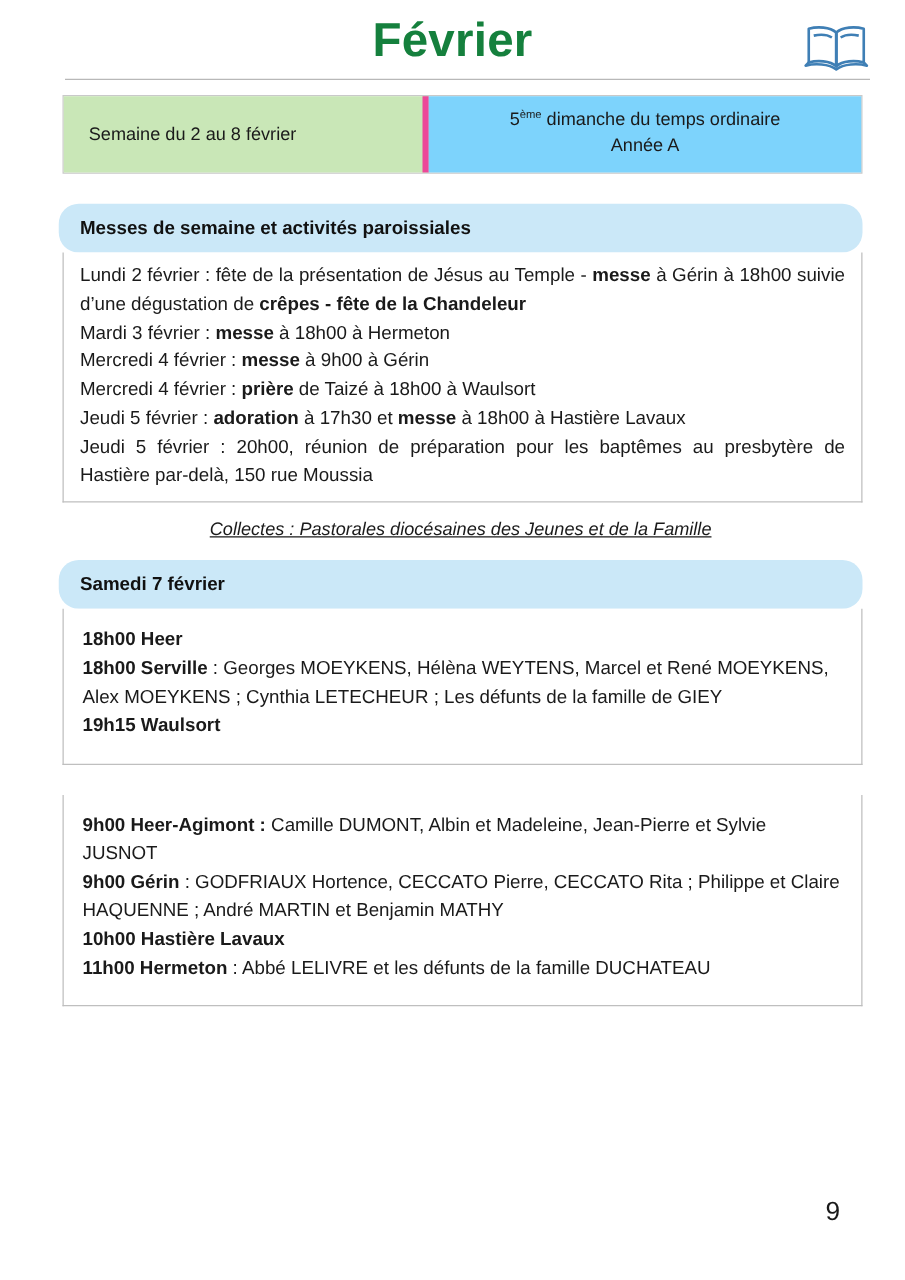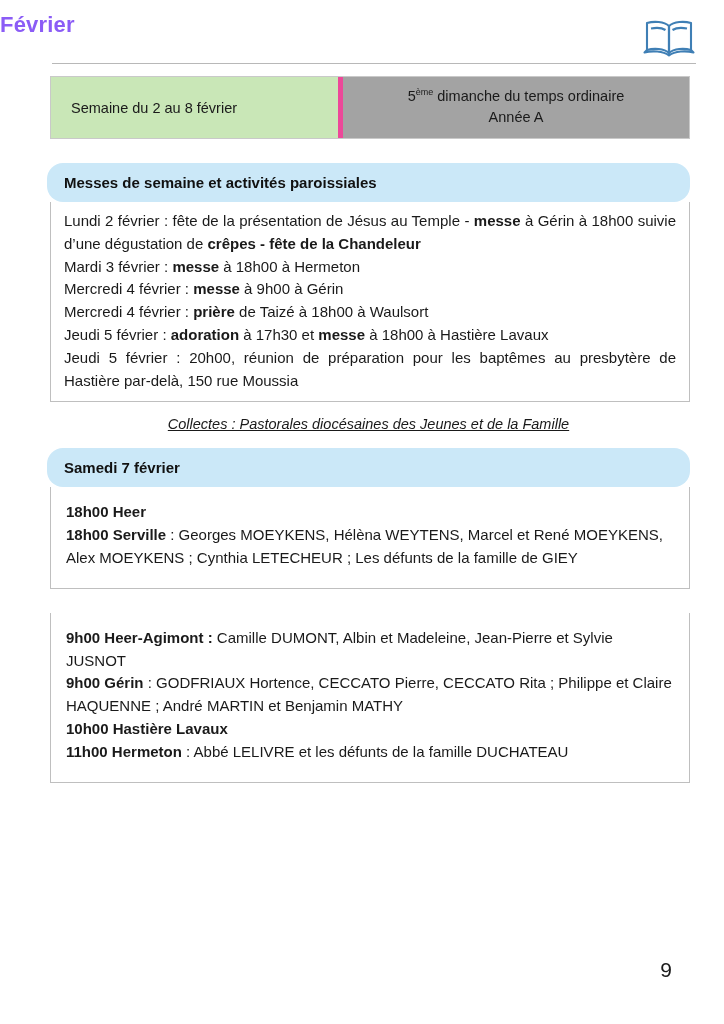--- a/index.html
+++ b/index.html
@@ -19,24 +19,24 @@
   
   .page-header {
     position: relative;
     height: 66px;
   }
   .page-title {
     position: absolute;
     left: 0;
     right: 0;
     top: 12px;
-    text-align: left;
-    font-size: 22px;
+    text-align: center;
+    font-size: 38px;
     font-weight: bold;
-    color: #8b5cf6;
+    color: #15803d;
     letter-spacing: 0.2px;
   }
   .book-icon {
     position: absolute;
     right: 28px;
     top: 18px;
     width: 54px;
     height: 40px;
   }
   .header-rule {
@@ -60,21 +60,21 @@
     background: #c9e7b7;
     box-sizing: border-box;
     padding: 14px 0 14px 20px;
     font-size: 14.5px;
     display: flex;
     align-items: center;
     border-right: 5px solid #ec4899;
   }
   .weekbar-right {
     flex: 1;
-    background: #a3a3a3;
+    background: #7dd3fc;
     box-sizing: border-box;
     padding: 9px 10px 10px 10px;
     font-size: 14.5px;
     text-align: center;
     line-height: 1.45;
   }
   sup {
     font-size: 0.62em;
     vertical-align: super;
     line-height: 0;
@@ -175,20 +175,21 @@
         <p class="line justify"><span>Jeudi 5 février : </span><b>adoration</b><span> à 17h30 et </span><b>messe</b><span> à 18h00 à Hastière Lavaux</span></p>
         <p class="line justify"><span>Jeudi 5 février : 20h00, réunion de préparation pour les baptêmes au presbytère de Hastière par-delà, 150 rue Moussia</span></p>
       </div>
     </div>
     <div class="collectes"><span>Collectes : Pastorales diocésaines des Jeunes et de la Famille</span></div>
     <div class="section">
       <div class="section-bar" style="background: rgb(203, 232, 248);">Samedi 7 février</div>
       <div class="section-body padded">
         <p class="line"><b>18h00 Heer</b></p>
         <p class="line"><b>18h00 Serville</b><span> : Georges MOEYKENS, Hélèna WEYTENS, Marcel et René MOEYKENS, Alex MOEYKENS ; Cynthia LETECHEUR ; Les défunts de la famille de GIEY</span></p>
+        <p class="line"><b>19h15 Waulsort</b></p>
       </div>
     </div>
     <div class="gap-md"></div>
     <div class="section">
       <div class="section-body padded">
         <p class="line"><b>9h00 Heer-Agimont :</b><span> Camille DUMONT, Albin et Madeleine, Jean-Pierre et Sylvie JUSNOT</span></p>
         <p class="line"><b>9h00 Gérin</b><span> : GODFRIAUX Hortence, CECCATO Pierre, CECCATO Rita ; Philippe et Claire HAQUENNE ; André MARTIN et Benjamin MATHY</span></p>
         <p class="line"><b>10h00 Hastière Lavaux</b></p>
         <p class="line"><b>11h00 Hermeton</b><span> : Abbé LELIVRE et les défunts de la famille DUCHATEAU</span></p>
       </div>

